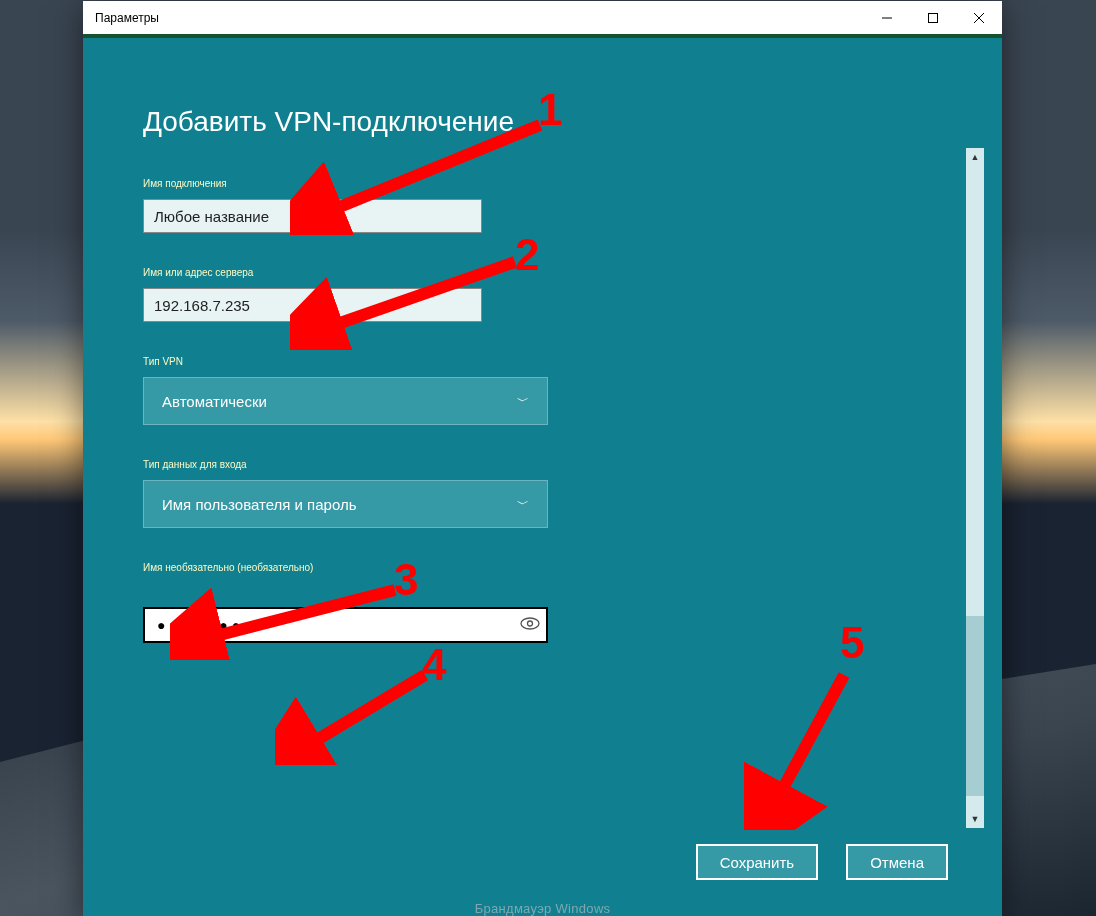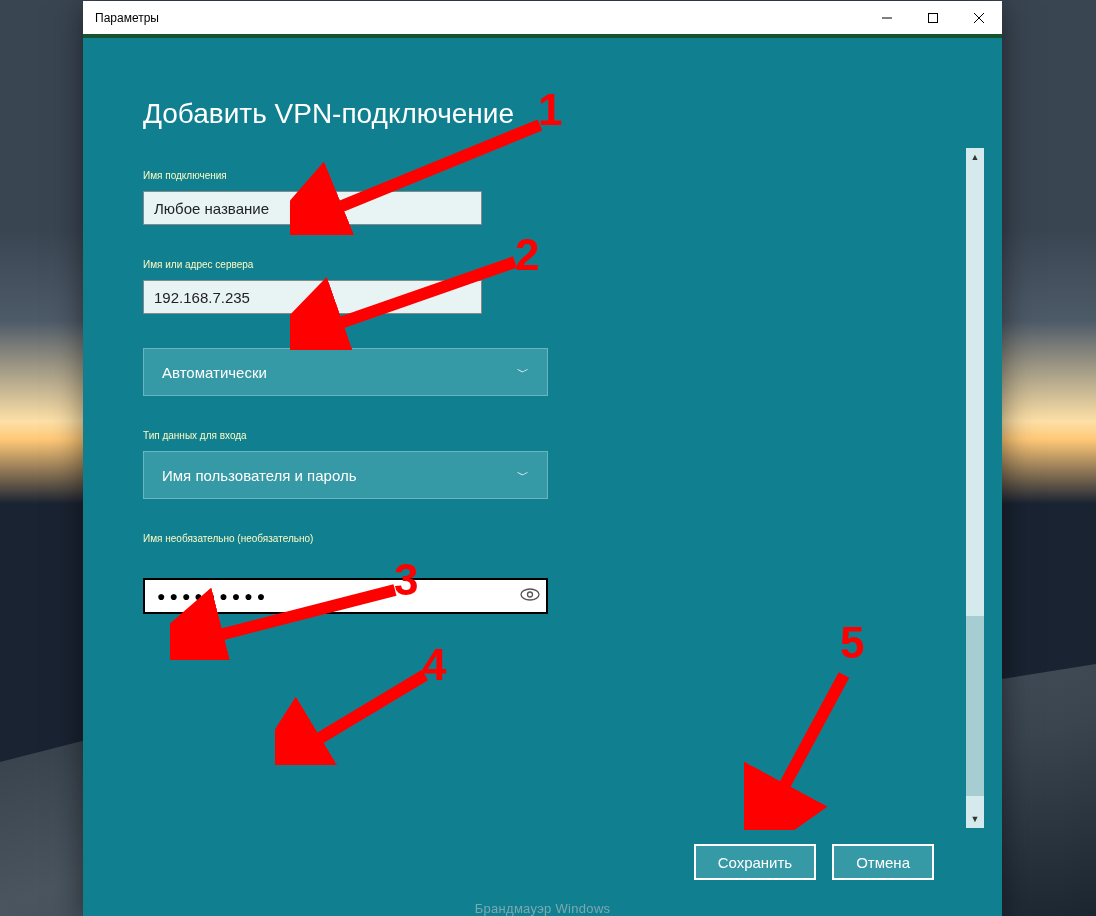--- a/index.html
+++ b/index.html
@@ -13,37 +13,37 @@
     clip-path:polygon(0 100%,0 45%,15% 30%,30% 50%,45% 20%,60% 35%,100% 10%,100% 100%);}
   
   .window{position:absolute;left:83px;top:1px;width:919px;height:915px;background:#fff;box-shadow:0 5px 30px rgba(0,0,0,.5);}
   .titlebar{height:33px;background:#fff;display:flex;align-items:center;border-bottom:4px solid #14532d;}
   .titlebar-title{font-size:12px;color:#000;padding-left:12px;}
   .titlebar-spacer{flex:1;}
   .titlebar-btn{width:46px;height:33px;display:flex;align-items:center;justify-content:center;font-size:11px;color:#000;}
   
   .panel{position:relative;background:#108090;width:100%;height:882px;}
   .panel-inner{padding:40px 60px 0 60px;color:#fff;height:100%;box-sizing:border-box;}
-  .page-title{font-size:28px;font-weight:300;margin:20px 0 40px 0;}
+  .page-title{font-size:28px;font-weight:300;margin:28px 0 40px 0;}
   .field-group{margin-bottom:34px;}
   .field-label{font-size:10px;font-weight:400;margin-bottom:10px;color:#fef9c3;}
   .text-input{width:339px;height:34px;border:1px solid #888;background:#e8f4f4;font-size:15px;padding:0 10px;box-sizing:border-box;color:#222;}
   .text-input.teal{background:#3699a6;color:#fff;border:1px solid #6bb5c0;}
   .select{width:405px;height:48px;border:1px solid #6bb5c0;background:#3699a6;color:#fff;font-size:15px;padding:0 18px;box-sizing:border-box;display:flex;align-items:center;justify-content:space-between;}
   .chev{font-size:12px;}
   .pwd-wrap{position:relative;width:405px;}
   .pwd-input{width:405px;height:36px;border:2px solid #000;background:#fff;font-size:14px;padding:0 40px 0 12px;box-sizing:border-box;color:#000;letter-spacing:4px;}
   .eye-icon{position:absolute;right:8px;top:50%;transform:translateY(-50%);color:#555;font-size:15px;}
   .scrollbar{position:absolute;right:18px;top:110px;width:18px;height:680px;background:transparent;}
   .scroll-track{position:absolute;top:18px;bottom:18px;left:0;right:0;background:#d5eaed;}
   .scroll-thumb{position:absolute;left:0;right:0;top:450px;height:180px;background:#a5cdd2;}
   .scroll-arrow{position:absolute;left:0;right:0;height:18px;display:flex;align-items:center;justify-content:center;font-size:9px;color:#333;background:#d5eaed;}
   .scroll-arrow.up{top:0;}
   .scroll-arrow.down{bottom:0;}
-  .button-row{position:absolute;right:68px;bottom:40px;display:flex;gap:16px;}
+  .button-row{position:absolute;right:54px;bottom:40px;display:flex;gap:28px;}
   .btn{height:36px;border:2px solid #fff;background:#3699a6;color:#fff;font-size:15px;padding:0 22px;display:flex;align-items:center;justify-content:center;min-width:96px;box-sizing:border-box;}
   .bg-text{position:absolute;bottom:4px;left:50%;transform:translateX(-50%);color:#7da8b0;font-size:13px;letter-spacing:.3px;}
   
   .anno-num{position:absolute;color:#ff0000;font-weight:900;font-size:44px;z-index:50;font-family:Arial,sans-serif;}
   .anno-arrow{position:absolute;z-index:49;}
 </style>
 </head>
 <body>
 
 <div class="mountain"></div>
@@ -78,20 +78,21 @@
         <div class="field-label">Имя подключения</div>
         <input class="text-input" value="Любое название" style="">
       </div>
 
       <div class="field-group">
         <div class="field-label">Имя или адрес сервера</div>
         <input class="text-input" value="192.168.7.235" style="">
       </div>
 
       <div class="field-group">
+        <div class="field-label">Тип VPN</div>
         <div class="select">
           <span>Автоматически</span>
           <span class="chev">﹀</span>
         </div>
       </div>
 
       <div class="field-group">
         <div class="field-label">Тип данных для входа</div>
         <div class="select">
           <span>Имя пользователя и пароль</span>

